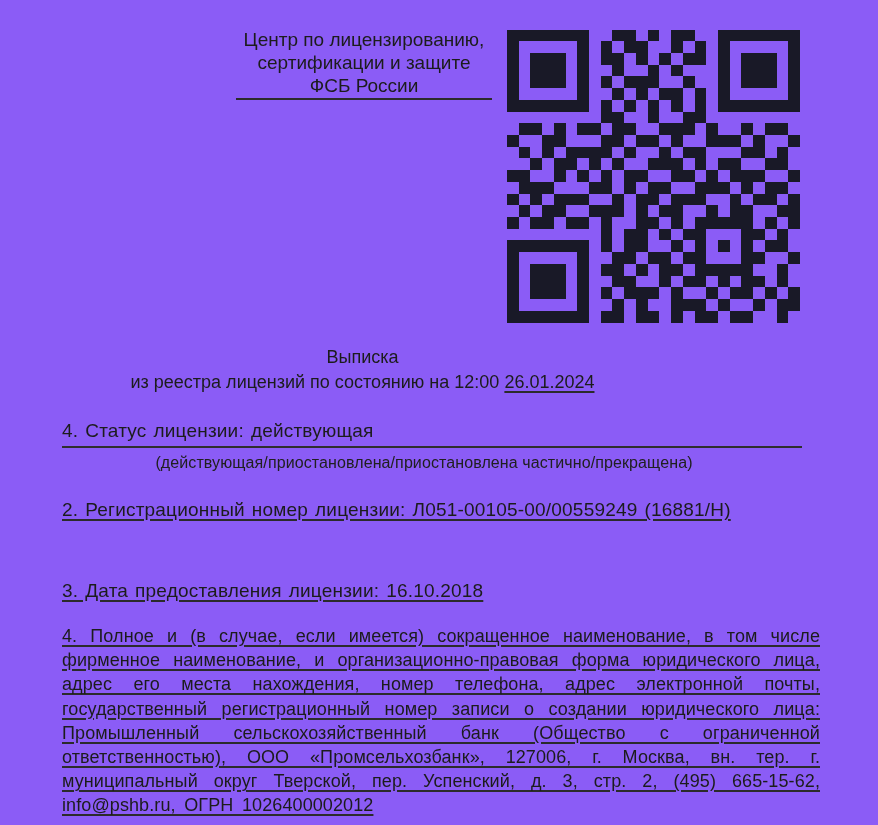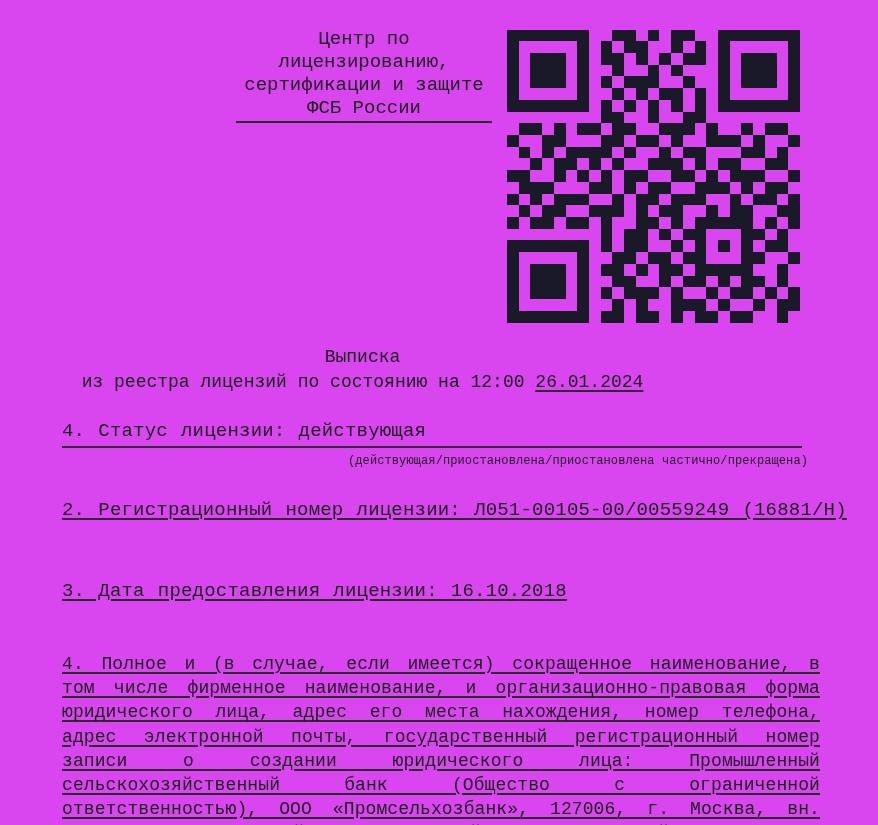--- a/index.html
+++ b/index.html
@@ -1,21 +1,21 @@
 <!DOCTYPE html>
 <html><head>
 <meta charset="utf-8">
 <style>
   html, body { margin: 0; padding: 0; background: #ffffff; }
   .doc {
     position: relative;
     width: 878px;
     height: 825px;
-    background: #d946ef;
-    font-family: Liberation Mono, monospace;
+    background: #8b5cf6;
+    font-family: Liberation Sans, sans-serif;
     color: #1c1c1c;
     overflow: hidden;
   }
   .org-block {
     position: absolute;
     left: 236px; top: 28px; width: 256px;
     text-align: center;
     font-size: 19px; line-height: 23px;
     padding-bottom: 1px;
     border-bottom: 2px solid #2b2b2b;
@@ -30,40 +30,39 @@
     position: absolute;
     left: 0; top: 345px; width: 725px;
     text-align: center;
     font-size: 18px; line-height: 25px;
   }
   .u {
     text-decoration: underline;
     text-decoration-thickness: 1.6px;
     text-underline-offset: 3px;
     text-decoration-color: #2b2b2b;
-    margin-top: 28px;
   }
   .field-line {
     position: absolute;
     left: 62px;
     font-size: 19px;
     letter-spacing: 0.2px;
     word-spacing: 1.5px;
     white-space: nowrap;
   }
   .status-line {
     top: 420px; width: 740px;
     padding-bottom: 4px;
     border-bottom: 2px solid #2e2e2e;
   }
   .status-note {
     position: absolute;
-    left: 68px; top: 454px; width: 740px;
-    text-align: right;
-    font-size: 12px;
+    left: 54px; top: 454px; width: 740px;
+    text-align: center;
+    font-size: 16px;
     letter-spacing: 0.1px;
     color: #202020;
   }
   .reg-line  { top: 499px; }
   .date-line { top: 580px; }
   .licensee-para {
     position: absolute;
     left: 62px; top: 624px; width: 758px;
     font-size: 18px; line-height: 24.2px;
     text-align: justify;

